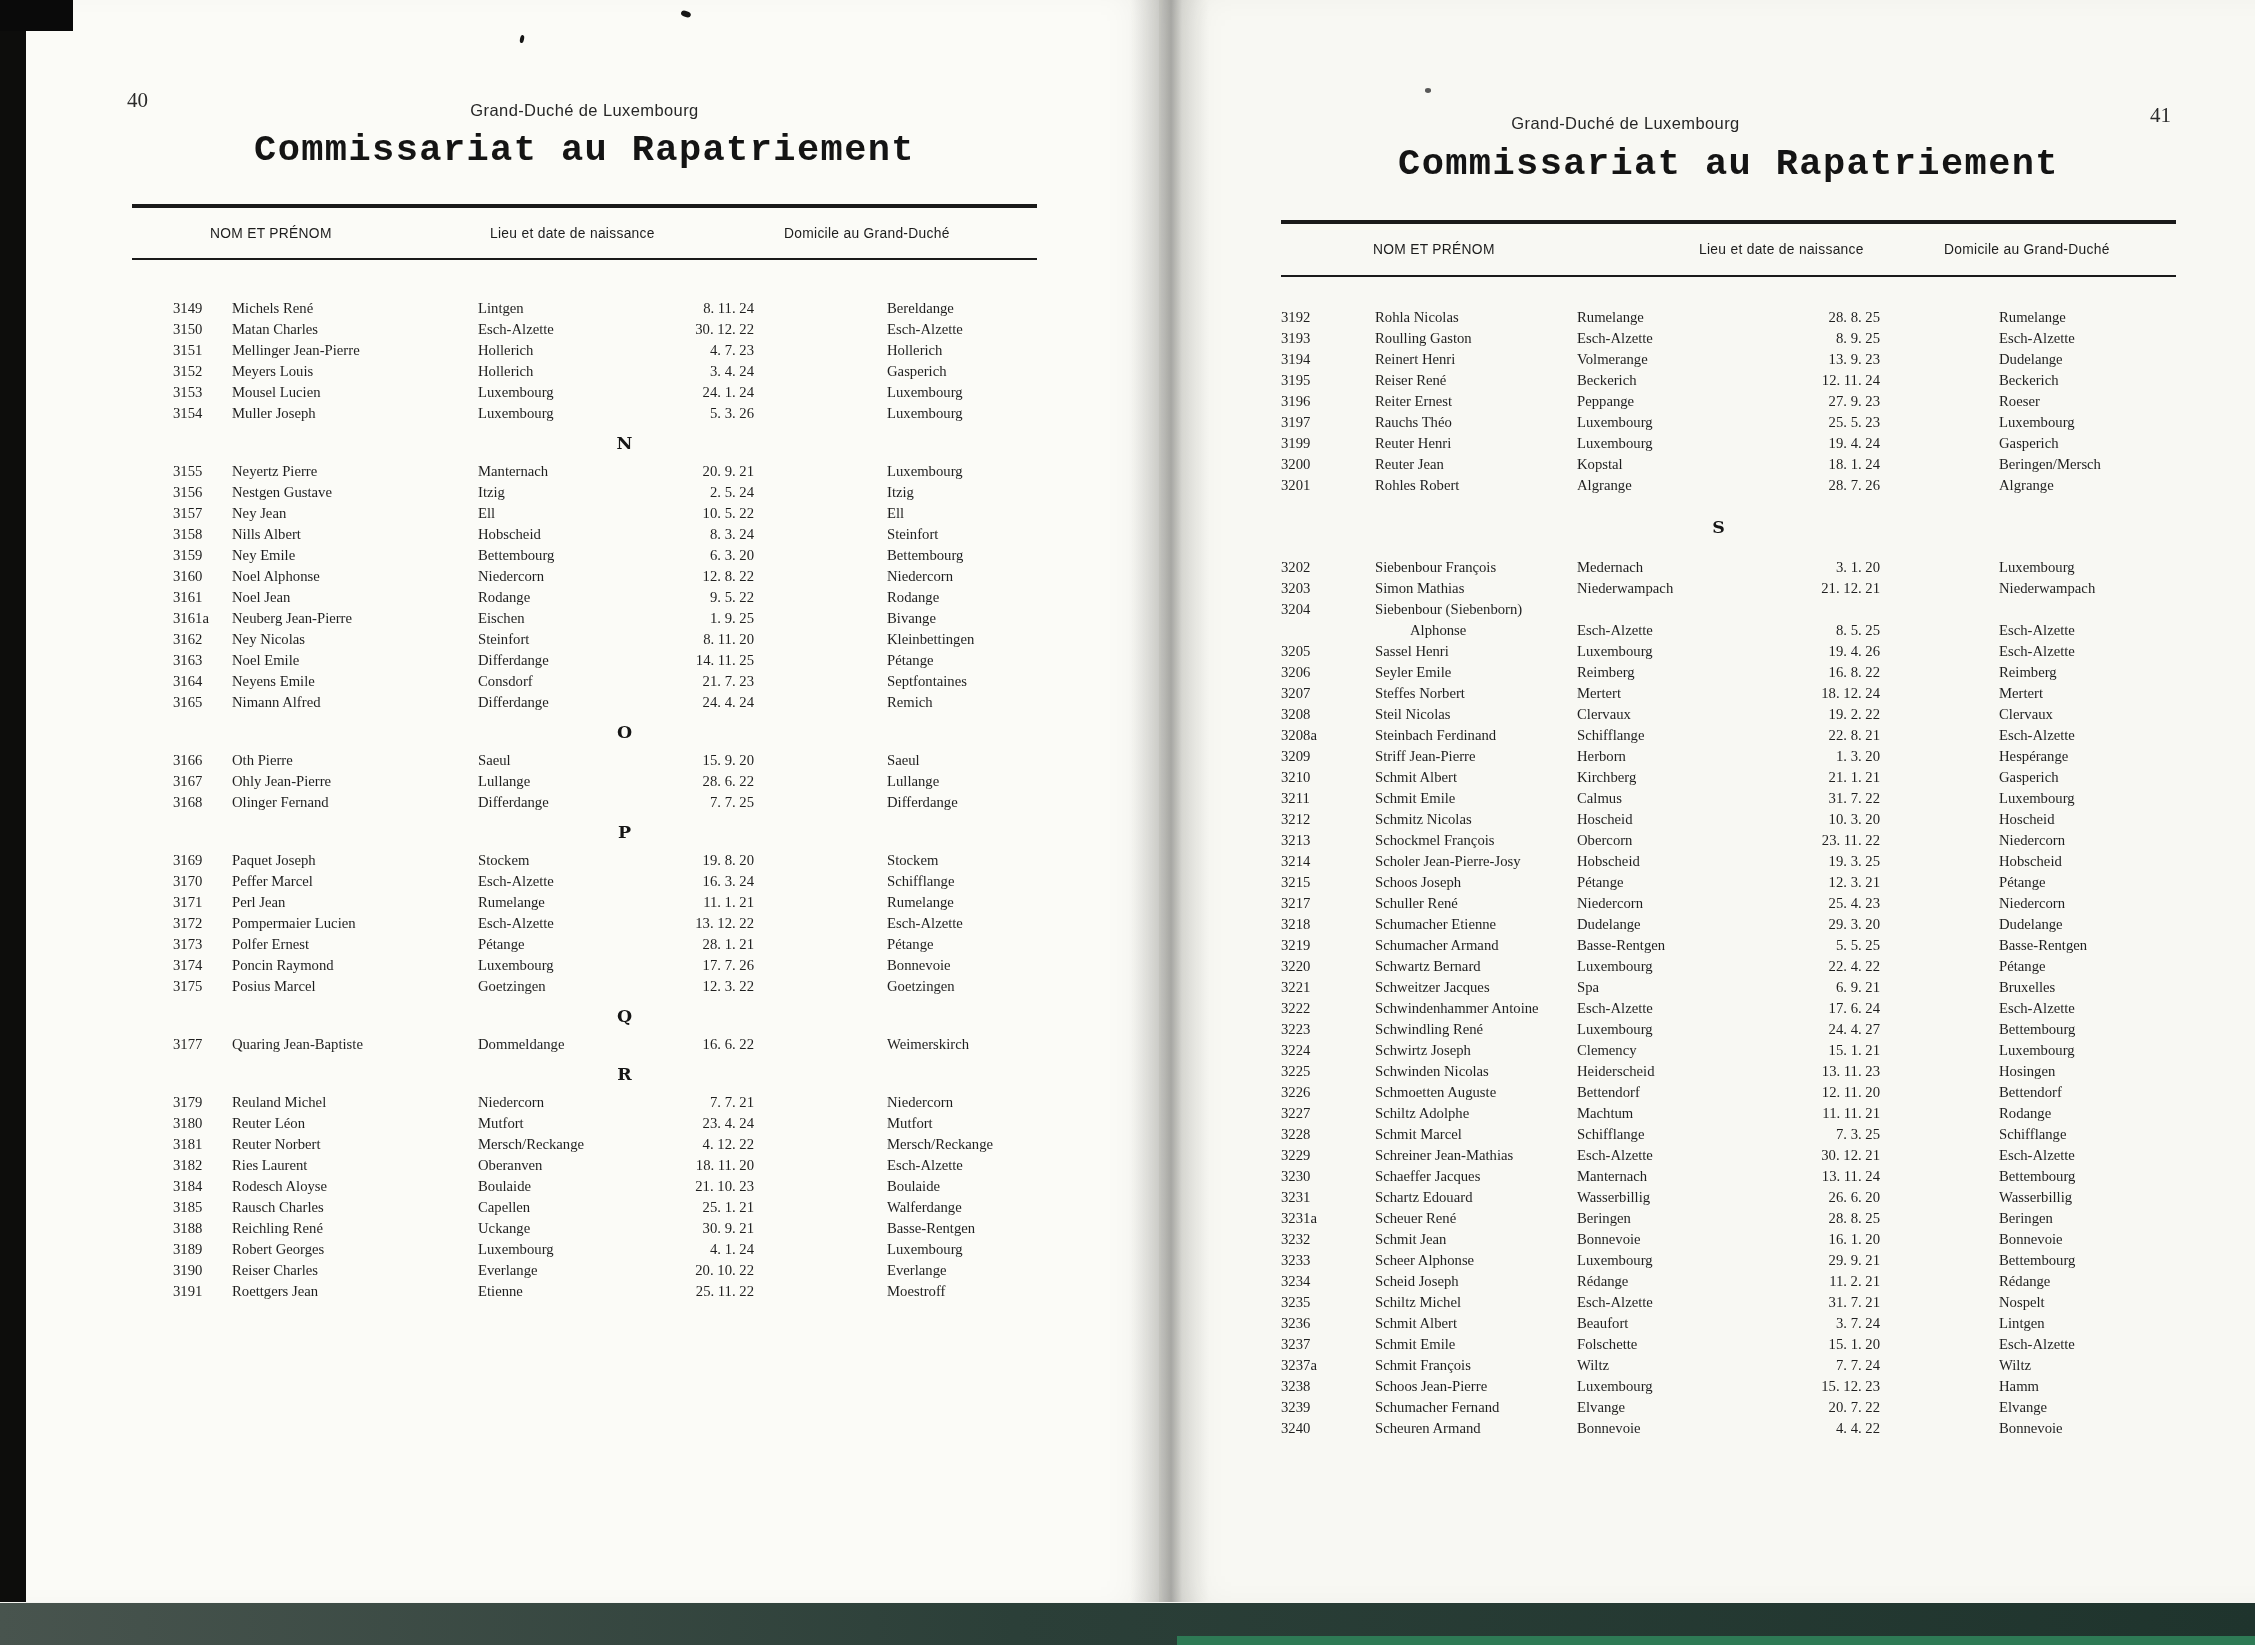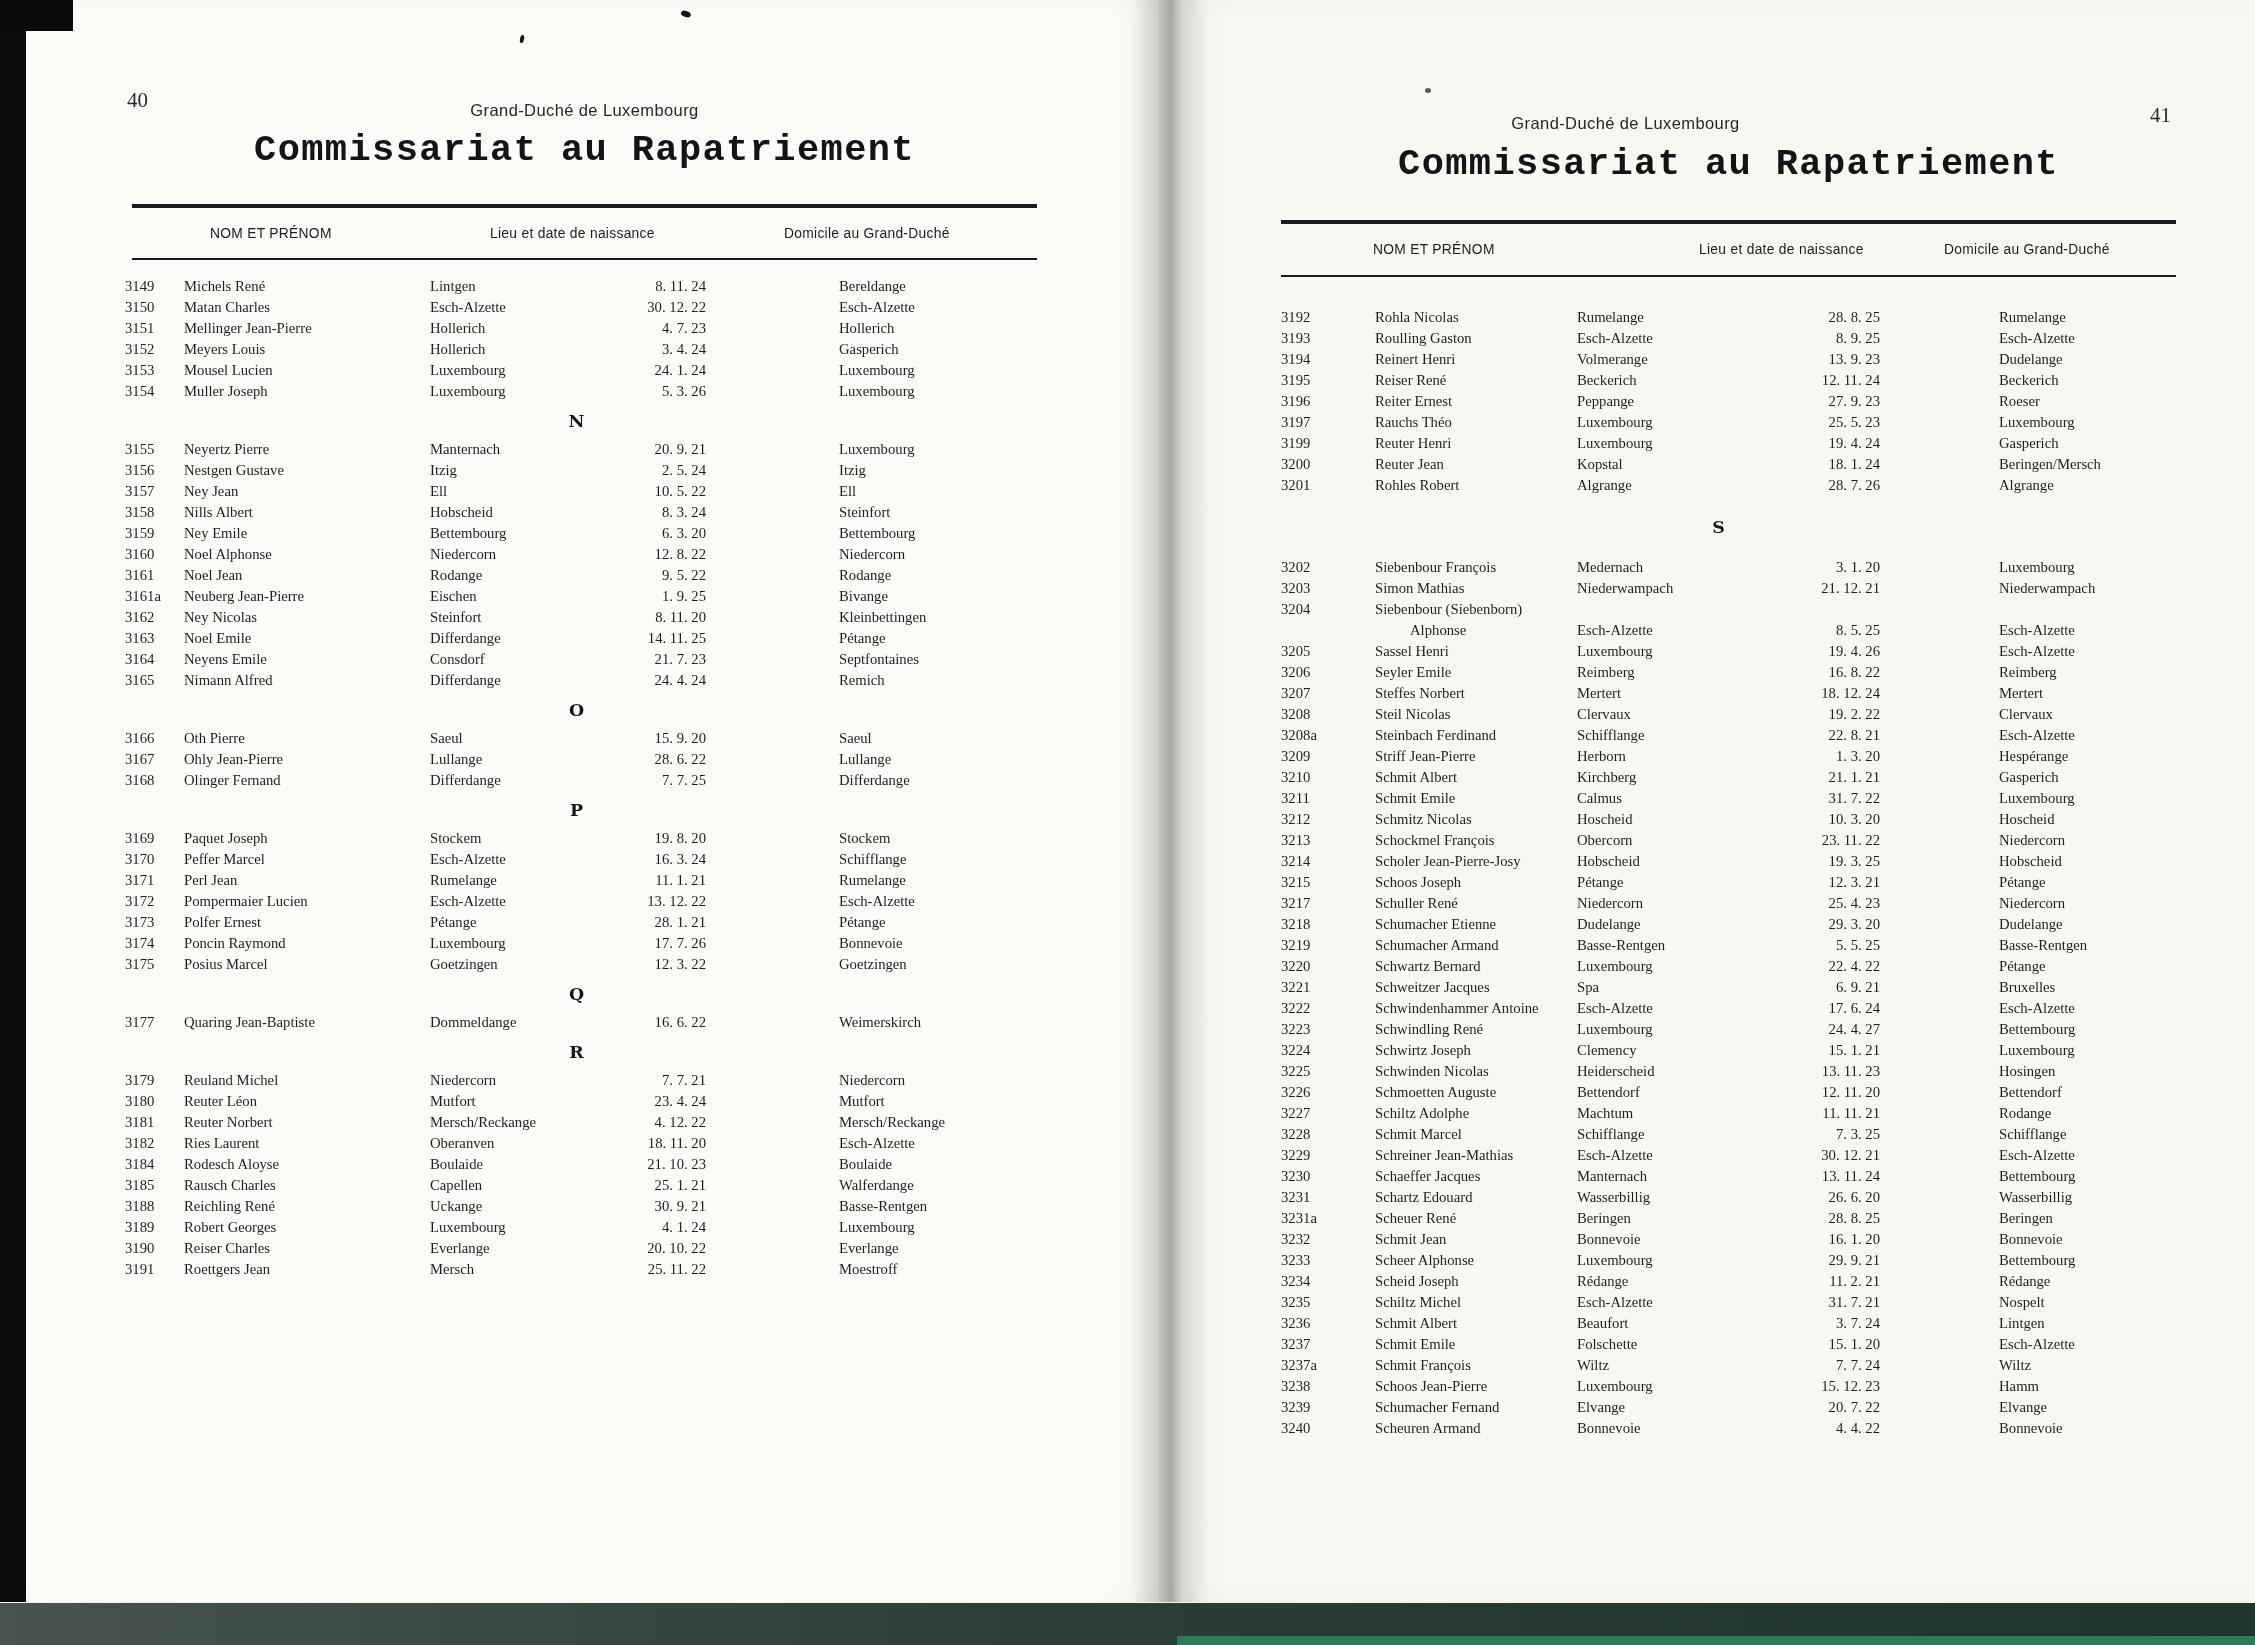--- a/index.html
+++ b/index.html
@@ -67,21 +67,21 @@
     font-size: 13.8px; letter-spacing: 0.3px; color: #1d1d1d; white-space: nowrap; }
   .page-left  .col-head-name     { left: 184px; top: 226px; }
   .page-left  .col-head-birth    { left: 464px; top: 226px; }
   .page-left  .col-head-domicile { left: 758px; top: 226px; }
   .page-right .col-head-name     { left: 214px; top: 242px; }
   .page-right .col-head-birth    { left: 540px; top: 242px; }
   .page-right .col-head-domicile { left: 785px; top: 242px; }
 
   
   .table { position: absolute; left: 0; width: 100%; }
-  .page-left  .table { top: 276px; }
+  .page-left  .table { top: 298px; padding-left: 48px; }
   .page-right .table { top: 307px; }
 
   .row { position: relative; height: 21px; font-size: 14.7px; line-height: 21px; }
   .row span { position: absolute; white-space: nowrap; }
 
   .page-left  .c-id         { left: 99px; width: 53px; }
   .page-left  .c-name       { left: 158px; }
   .page-left  .c-birthplace { left: 404px; }
   .page-left  .c-date       { left: 551px; width: 129px; text-align: right; }
   .page-left  .c-domicile   { left: 813px; }
@@ -396,21 +396,21 @@
         <div class="row">
           <span class="c-id">3190</span>
           <span class="c-name">Reiser Charles</span>
           <span class="c-birthplace">Everlange</span>
           <span class="c-date">20. 10. 22</span>
           <span class="c-domicile">Everlange</span>
         </div>
         <div class="row">
           <span class="c-id">3191</span>
           <span class="c-name">Roettgers Jean</span>
-          <span class="c-birthplace">Mersch</span>
+          <span class="c-birthplace">Etienne</span>
           <span class="c-date">25. 11. 22</span>
           <span class="c-domicile">Moestroff</span>
         </div>
       </div>
   </div>
 
   <div class="page page-right">
     <div class="page-number">41</div>
     <div class="head-block">
       <div class="country-line">Grand-Duché de Luxembourg</div>

